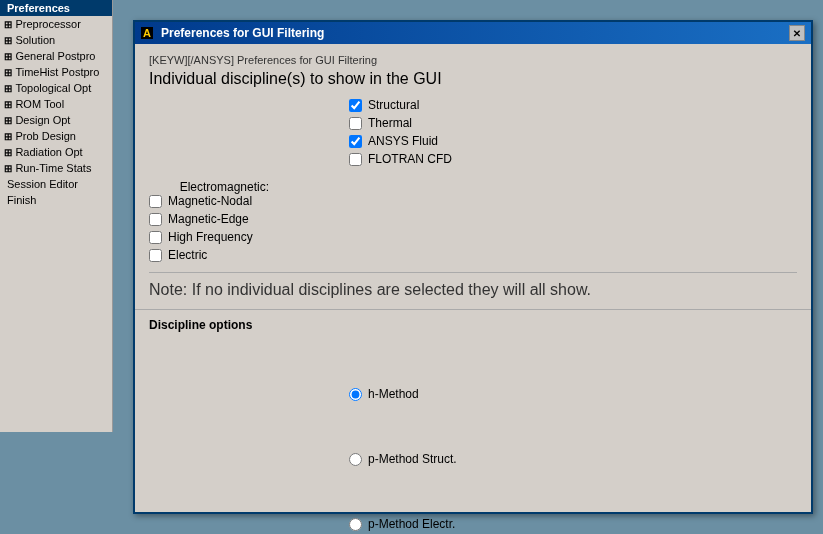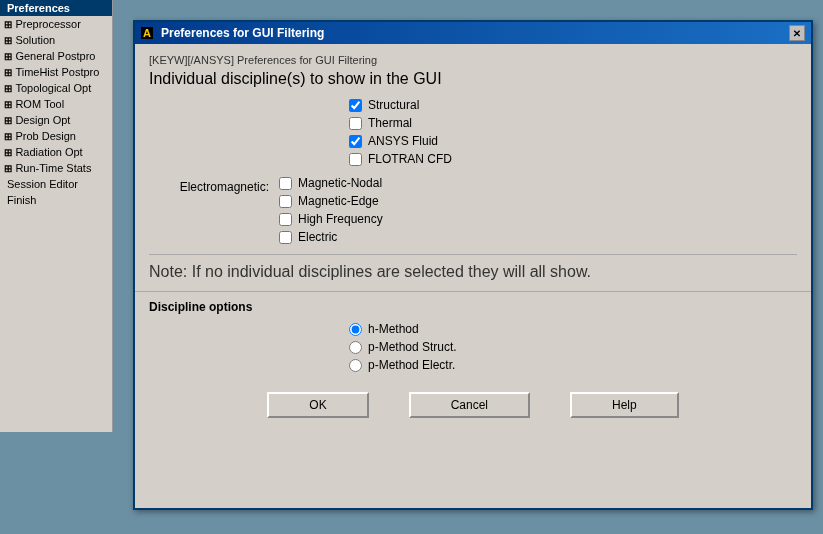--- a/index.html
+++ b/index.html
@@ -129,20 +129,21 @@
     }
 
     input[type="radio"] {
       width: 13px;
       height: 13px;
       cursor: pointer;
     }
 
     .em-section {
       display: flex;
+      flex-direction: column;
       margin-top: 10px;
     }
 
     .em-label {
       font-size: 12px;
       color: #000;
       width: 130px;
       text-align: right;
       padding-right: 10px;
       margin-top: 4px;
@@ -180,20 +181,21 @@
       flex-direction: column;
       gap: 4px;
       margin-left: 200px;
     }
 
     .radio-row {
       display: flex;
       align-items: center;
       gap: 6px;
       font-size: 12px;
+      margin-top: 47px;
     }
 
     
     .dialog-buttons {
       display: flex;
       justify-content: center;
       gap: 40px;
       padding: 12px;
     }
 

